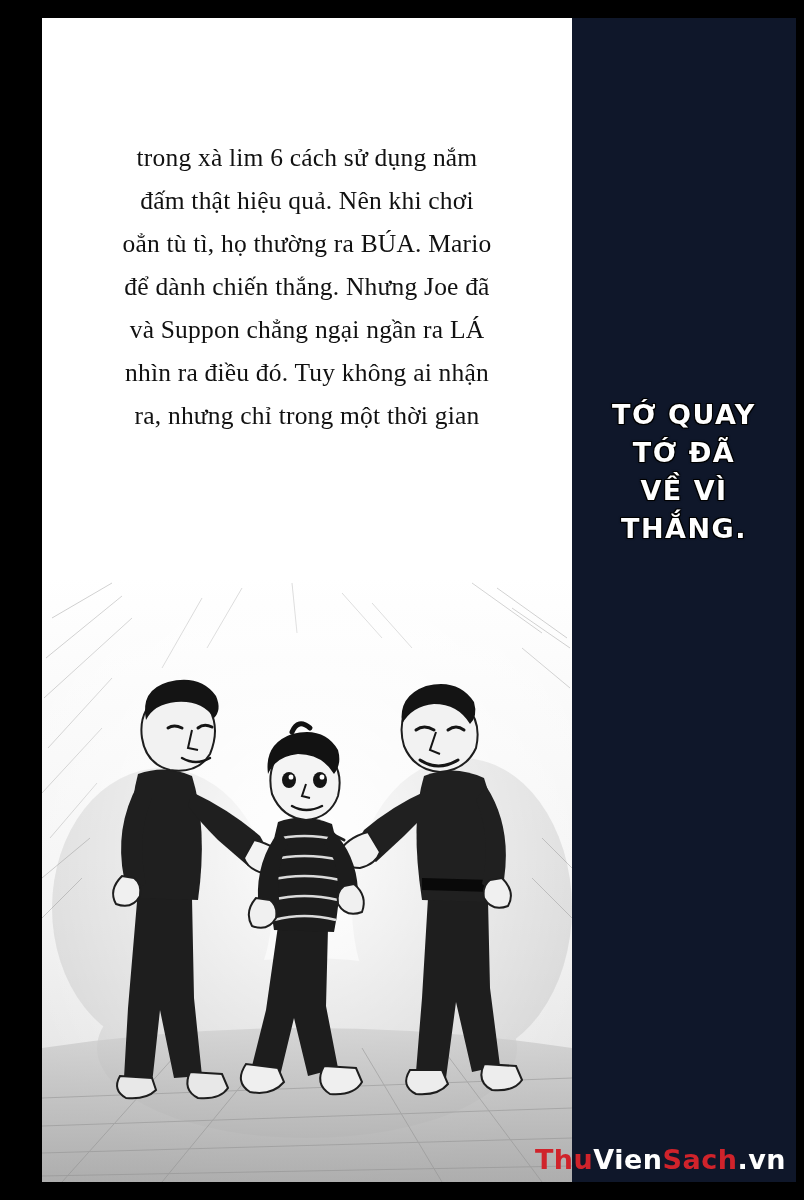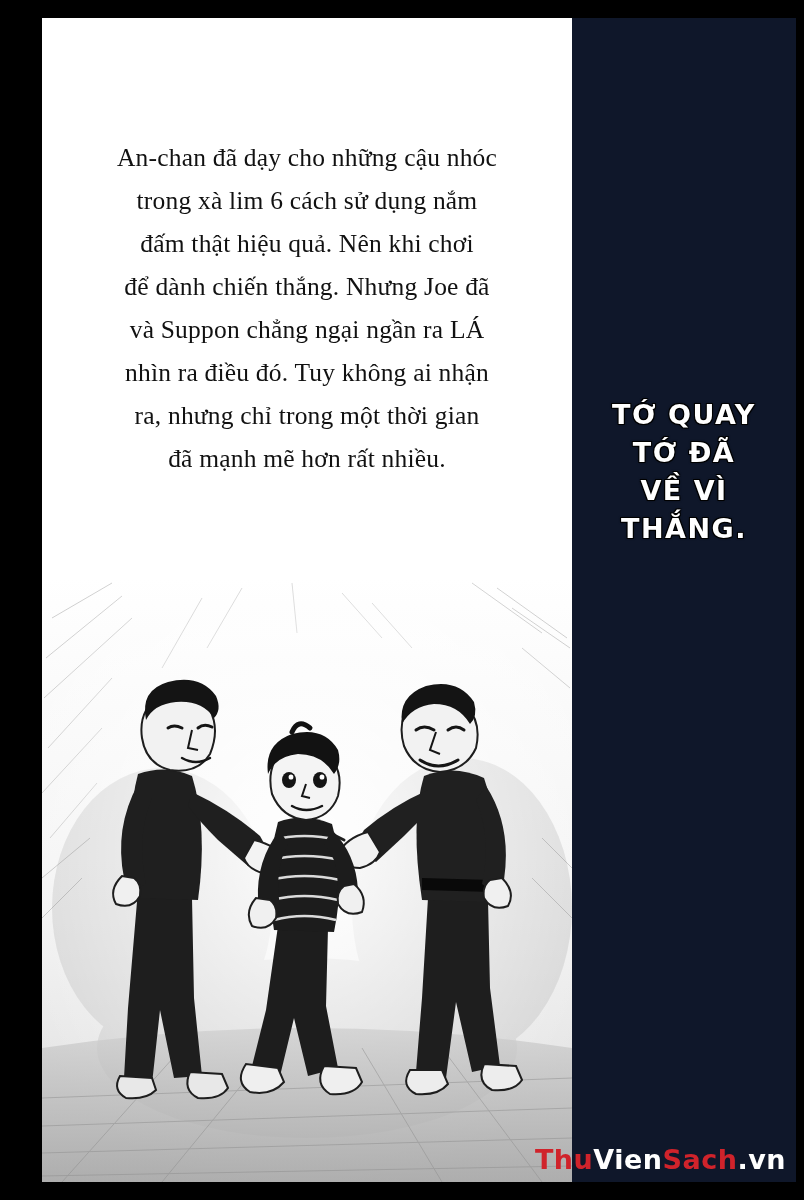--- a/index.html
+++ b/index.html
@@ -131,28 +131,27 @@
 
 <div class="page">
 
   <div class="edge-top"></div>
   <div class="edge-left"></div>
   <div class="edge-bottom"></div>
 
   <div class="panel-main">
 
     <div class="narration">
-      <span class="ln">An-chan đã dạy cho những cậu nhóc</span>
       <span class="ln">trong xà lim 6 cách sử dụng nắm</span>
       <span class="ln">đấm thật hiệu quả. Nên khi chơi</span>
+      <span class="ln">oẳn tù tì, họ thường ra BÚA. Mario</span>
       <span class="ln">để dành chiến thắng. Nhưng Joe đã</span>
       <span class="ln">và Suppon chẳng ngại ngần ra LÁ</span>
       <span class="ln">nhìn ra điều đó. Tuy không ai nhận</span>
       <span class="ln">ra, nhưng chỉ trong một thời gian</span>
-      <span class="ln">đã mạnh mẽ hơn rất nhiều.</span>
     </div>
 
     <div class="art">
       <svg width="530" height="604" viewBox="0 0 530 604" xmlns="http://www.w3.org/2000/svg">
         <defs>
           <linearGradient id="bgGrad" x1="0" y1="0" x2="0" y2="1">
             <stop offset="0%" stop-color="#ffffff"></stop>
             <stop offset="55%" stop-color="#f2f2f2"></stop>
             <stop offset="100%" stop-color="#dcdcdc"></stop>
           </linearGradient>

